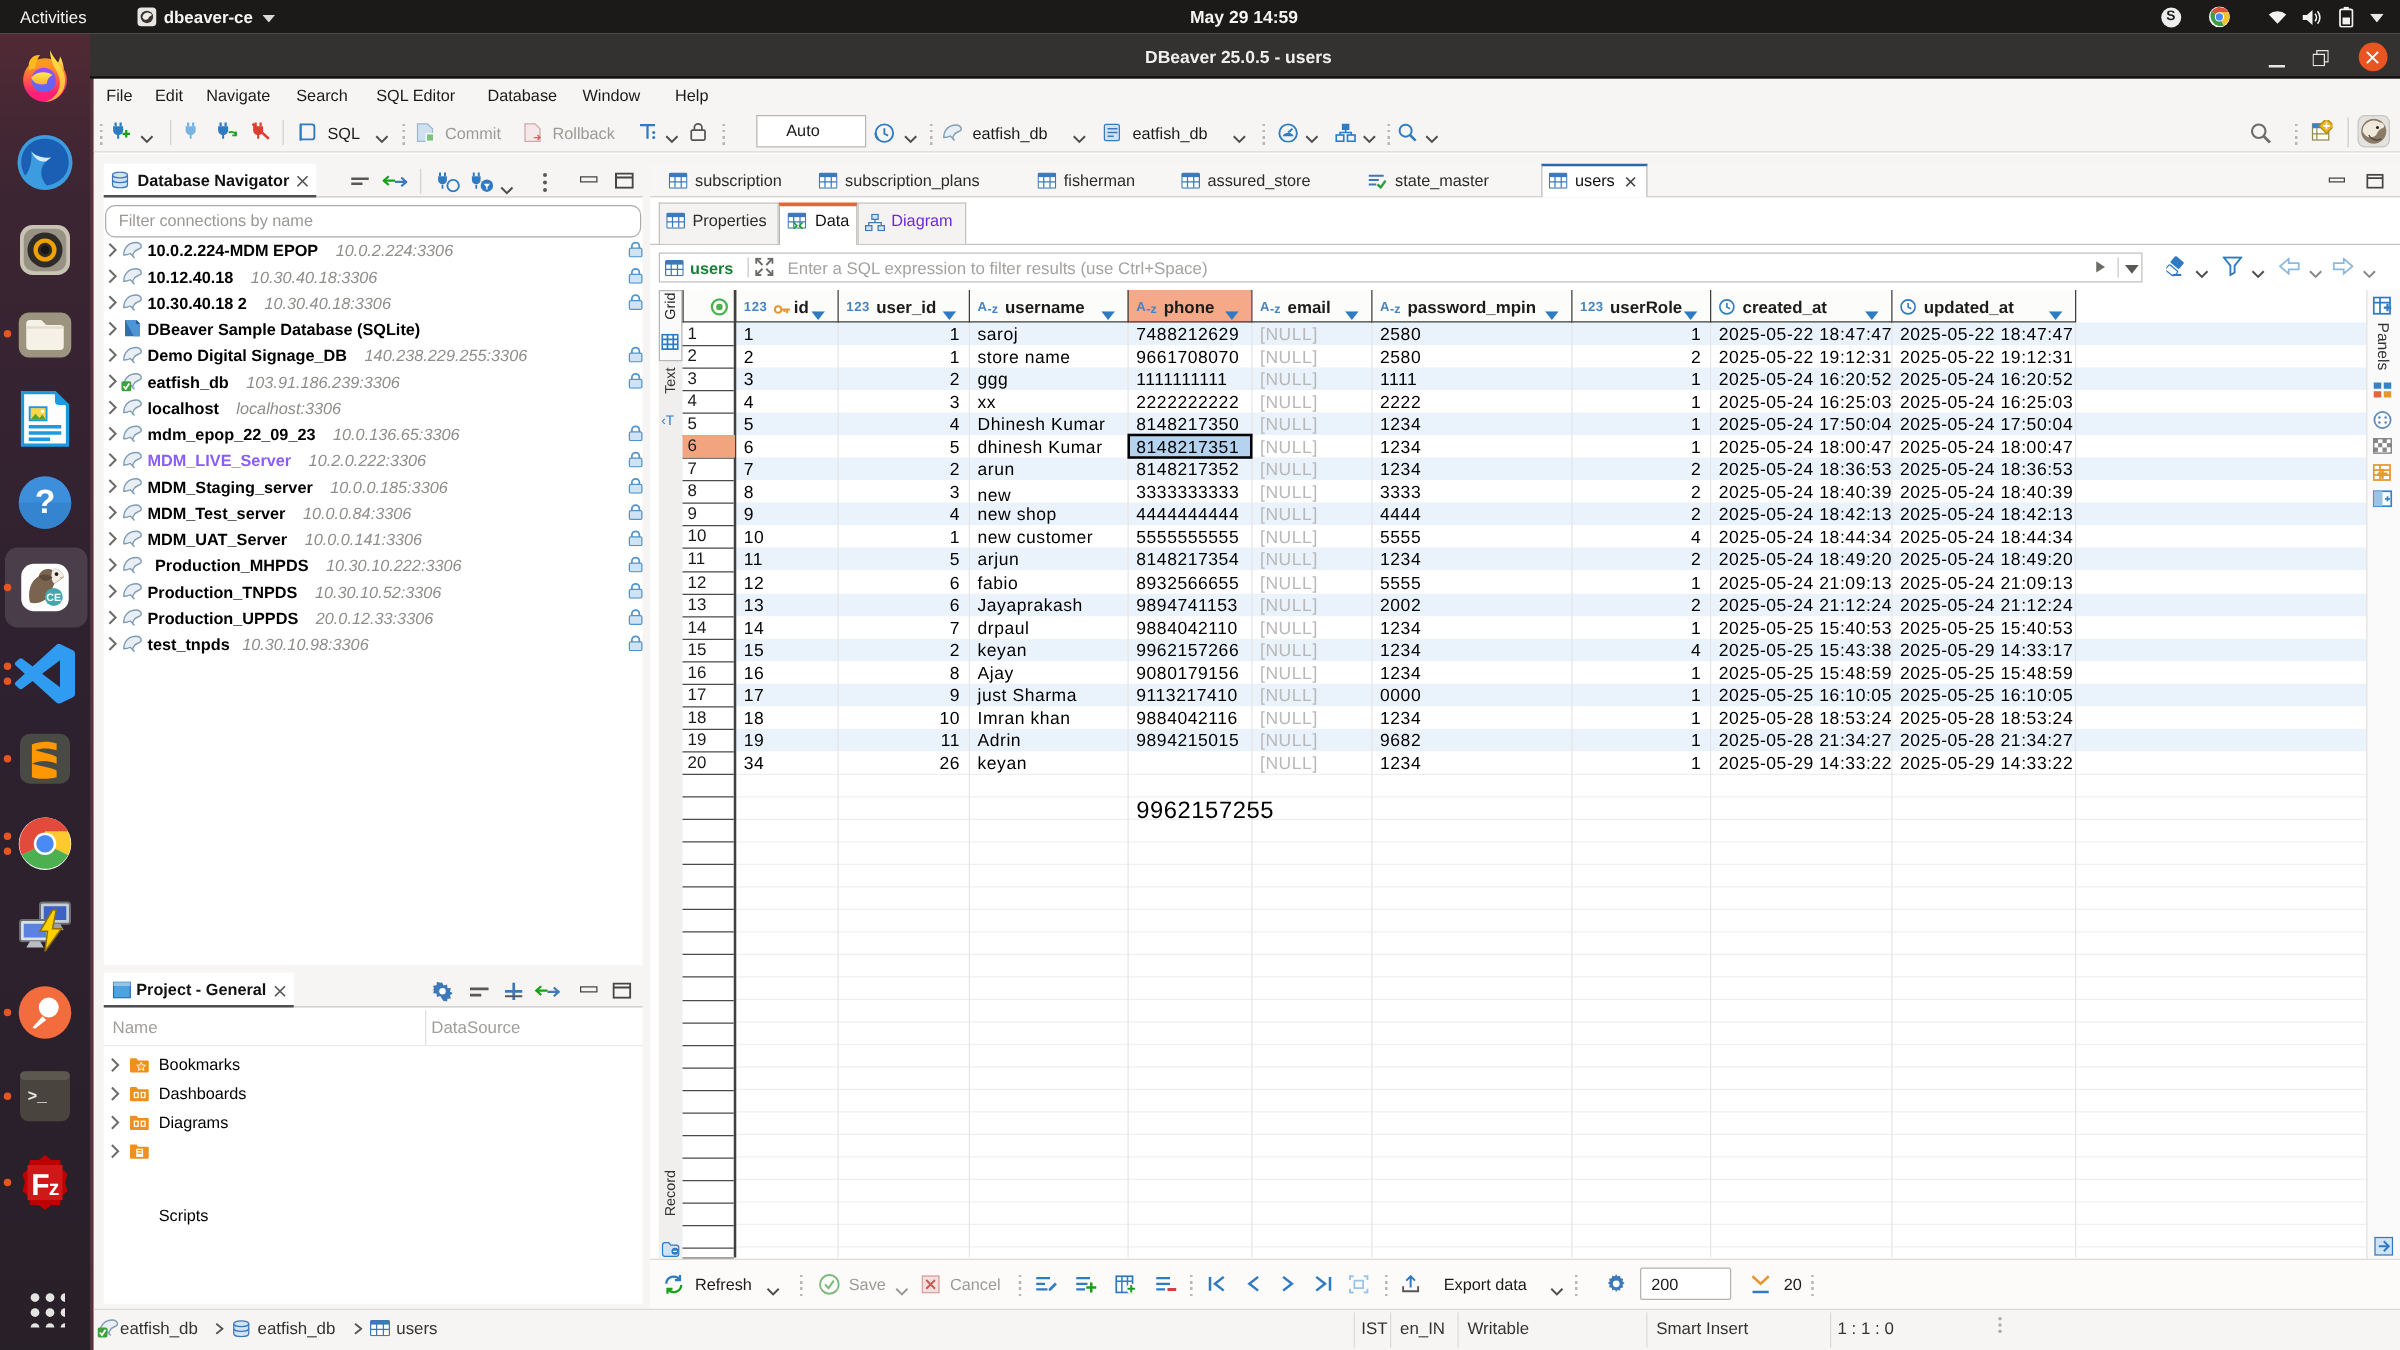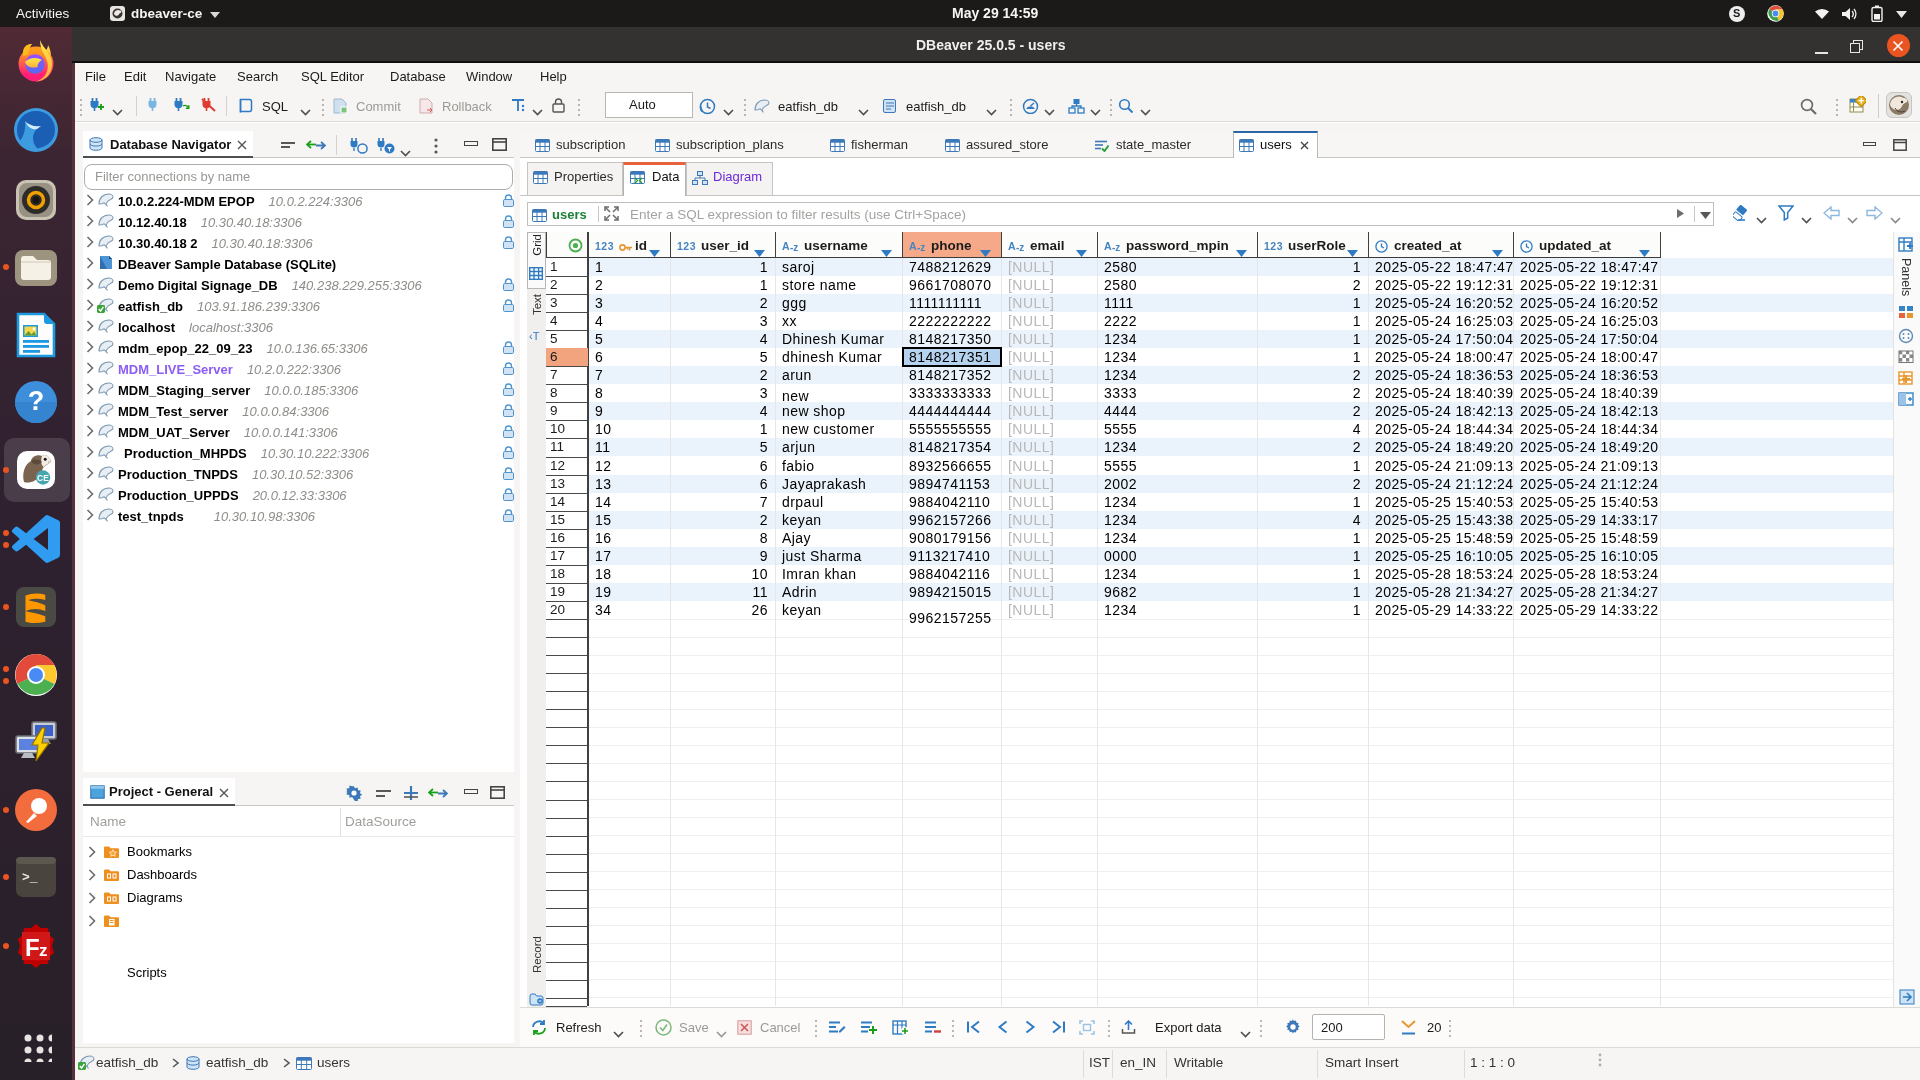--- a/index.html
+++ b/index.html
@@ -555,21 +555,21 @@
       <rect x="1.5" y="5.5" width="10" height="7" rx="1.2" fill="#cfe3f5" stroke="#4f94cd"></rect>
       <path d="M3.5 5.5 V4 a3 3 0 0 1 6 0 V5.5" fill="none" stroke="#4f94cd" stroke-width="1.4"></path>
     </svg></div>
 <svg width="8" height="12" viewBox="0 0 8 12" style="position:absolute;left:86px;top:509px">
     <path d="M1.5 1 L6.5 6 L1.5 11" fill="none" stroke="#6e6c68" stroke-width="1.6"></path>
   </svg>
 <div class="ab" style="left:97px;top:507px"><svg width="17" height="17" viewBox="0 0 17 17" style="">
       <path d="M2 12 C2 6, 6 2, 12 2 C14 2, 16 3.4, 16 5 C16 6, 15 7, 13.6 7.4 C12 8, 10.5 9, 9.8 10.6 L9 12.6 L7.2 10.8 C6 11.4, 4 12.2, 2 12 Z" fill="#e8eef4" stroke="#7f9cb5" stroke-width="1.1"></path>
       <path d="M9 12.6 L10.6 14.4" stroke="#7f9cb5" stroke-width="1.1"></path>
     </svg></div>
-<div class="ab" style="left:118px;top:507px;white-space:nowrap"><span style="font-size:13px;font-weight:700;color:#000">test_tnpds</span><span style="font-size:13px;font-style:italic;color:#8f8d89;margin-left:30px">10.30.10.98:3306</span></div>
+<div class="ab" style="left:118px;top:507px;white-space:nowrap"><span style="font-size:13px;font-weight:700;color:#000">test_tnpds</span><span style="font-size:13px;font-style:italic;color:#8f8d89;margin-left:10px">10.30.10.98:3306</span></div>
 <div class="ab" style="left:502px;top:508px"><svg width="13" height="13" viewBox="0 0 13 13" style="">
       <rect x="1.5" y="5.5" width="10" height="7" rx="1.2" fill="#cfe3f5" stroke="#4f94cd"></rect>
       <path d="M3.5 5.5 V4 a3 3 0 0 1 6 0 V5.5" fill="none" stroke="#4f94cd" stroke-width="1.4"></path>
     </svg></div>
 <div class="ab" style="left:83px;top:806px;width:431px;height:237px;background:#fff"></div>
 <div class="ab" style="left:83px;top:805px;width:431px;height:1px;background:#c9c7c3"></div>
 <div class="ab" style="left:83px;top:778px;width:152px;height:28px;background:#fff;border-bottom:2.5px solid #4f4f4f"></div>
 <svg width="15" height="14" viewBox="0 0 15 14" style="position:absolute;left:90px;top:785px">
     <rect x="0.8" y="0.8" width="13.4" height="12.4" fill="#4da3dd" stroke="#2a6cb0"></rect>
     <rect x="0.8" y="0.8" width="13.4" height="3" fill="#8fc6ea"></rect>
@@ -1147,21 +1147,21 @@
 <div class="ab " style="left:909px;top:584px;font-size:14px;color:#000;letter-spacing:0.45px">9894215015</div>
 <div class="ab " style="left:1008px;top:584px;font-size:14px;color:#b8b8b8;letter-spacing:0.45px">[NULL]</div>
 <div class="ab " style="left:1104px;top:584px;font-size:14px;color:#000;letter-spacing:0.45px">9682</div>
 <div class="ab " style="left:1257px;top:584px;font-size:14px;color:#000;letter-spacing:0.45px;width:104px;text-align:right">1</div>
 <div class="ab " style="left:1375px;top:584px;font-size:14px;color:#000;letter-spacing:0.45px">2025-05-28 21:34:27</div>
 <div class="ab " style="left:1520px;top:584px;font-size:14px;color:#000;letter-spacing:0.45px">2025-05-28 21:34:27</div>
 <div class="ab " style="left:550px;top:602px;font-size:13.5px;color:#1a1a1a">20</div>
 <div class="ab " style="left:595px;top:602px;font-size:14px;color:#000;letter-spacing:0.45px">34</div>
 <div class="ab " style="left:670px;top:602px;font-size:14px;color:#000;letter-spacing:0.45px;width:98px;text-align:right">26</div>
 <div class="ab " style="left:782px;top:602px;font-size:14px;color:#000;letter-spacing:0.45px">keyan</div>
-<div class="ab " style="left:909px;top:610px;font-size:14px;color:#000;letter-spacing:0.45px">9962157255</div>
+<div class="ab " style="left:909px;top:638px;font-size:19px;color:#000;letter-spacing:0.45px">9962157255</div>
 <div class="ab " style="left:1008px;top:602px;font-size:14px;color:#b8b8b8;letter-spacing:0.45px">[NULL]</div>
 <div class="ab " style="left:1104px;top:602px;font-size:14px;color:#000;letter-spacing:0.45px">1234</div>
 <div class="ab " style="left:1257px;top:602px;font-size:14px;color:#000;letter-spacing:0.45px;width:104px;text-align:right">1</div>
 <div class="ab " style="left:1375px;top:602px;font-size:14px;color:#000;letter-spacing:0.45px">2025-05-29 14:33:22</div>
 <div class="ab " style="left:1520px;top:602px;font-size:14px;color:#000;letter-spacing:0.45px">2025-05-29 14:33:22</div>
 <div class="ab" style="left:902px;top:347px;width:100px;height:20px;background:#b5d3ee;border:2px solid #000"></div>
 <div class="ab " style="left:909px;top:349px;font-size:14px;color:#000;letter-spacing:0.45px">8148217351</div>
 <div class="ab" style="left:1893px;top:232px;width:27px;height:775px;background:#fbfafa;border-left:1px solid #e4e2de"></div>
 <svg width="16" height="16" viewBox="0 0 16 16" style="position:absolute;left:1898px;top:237px">
     <rect x="1" y="1" width="13" height="13" fill="#fff" stroke="#2f7bc3" stroke-width="1.4"></rect>

